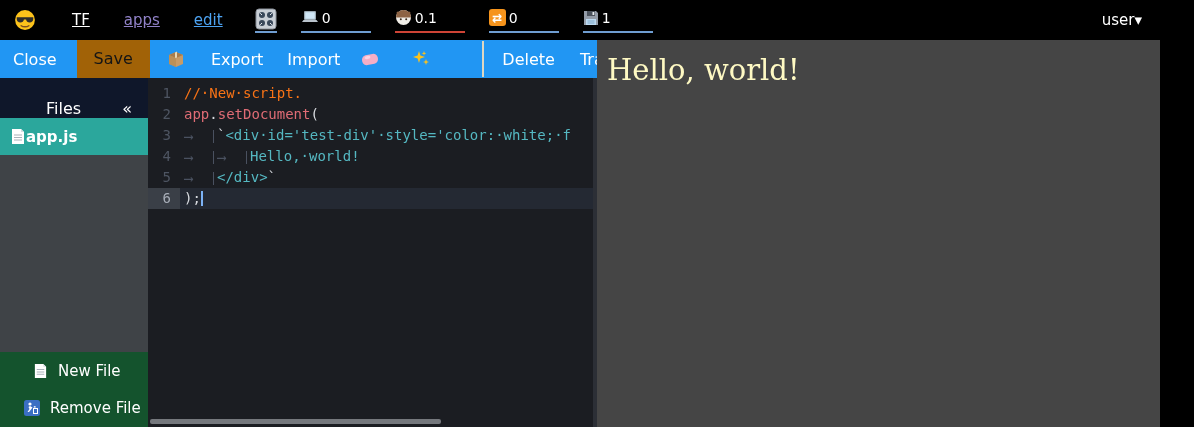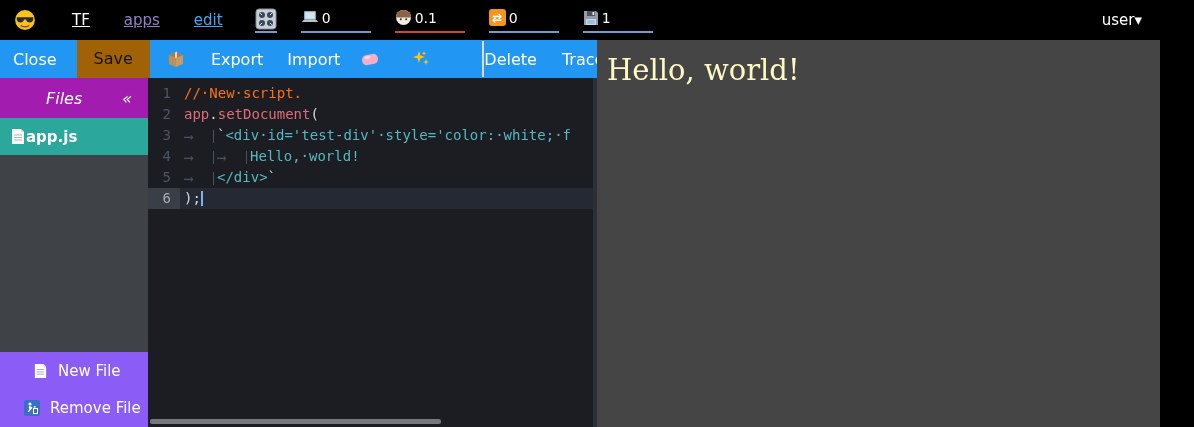--- a/index.html
+++ b/index.html
@@ -31,34 +31,34 @@
   .toolbar { height:38px; background:#2196F3; display:flex; align-items:center; color:#fff; font-size:16px; flex:0 0 38px; }
   .tbtn { cursor:pointer; }
   .tbtn.close { margin-left:13px; }
   .tbtn.save { margin-left:20px; background:#a16207; color:#151515; height:38px; line-height:38px; padding:0 17px; }
   .tbtn.icon-btn { margin-left:17px; line-height:0; }
   .tbtn.export { margin-left:26px; }
   .tbtn.import { margin-left:24px; }
   .tbtn.soap { margin-left:20px; }
   .tbtn.sparkles { margin-left:32px; }
   .tbtn.blank { margin-left:52px; width:33px; height:36px; border:1px solid #ded7c2; background:transparent; }
-  .tbtn.delete { }
+  .tbtn.delete { margin-left:18px; }
   .tbtn.trace { margin-left:25px; }
 
   
   .content { flex:1; display:flex; min-height:0; }
 
   
   .sidebar { width:148px; flex:0 0 148px; display:flex; flex-direction:column; background:#3f4347; }
-  .files-header { height:40px; background:#a21caf; color:#fff; display:flex; align-items:center; font-size:16px; flex:0 0 40px;font-style:italic; }
+  .files-header { height:40px; background:#0f172a; color:#fff; display:flex; align-items:flex-end; font-size:16px; flex:0 0 40px; }
   .files-header .title { margin-left:46px; }
   .files-header .collapse { margin-left:auto; margin-right:16px; cursor:pointer; font-size:16px; }
   .file-item { height:37px; background:#2ba79c; color:#fff; display:flex; align-items:center; padding-left:10px; font-weight:bold; font-size:15px; cursor:pointer; flex:0 0 37px; }
   .sidebar .filler { flex:1; background:#3f4347; }
-  .side-btn { height:37px; background:#8b5cf6; color:#fff; display:flex; align-items:center; gap:10px; font-size:15px; cursor:pointer; flex:0 0 37px; }
+  .side-btn { height:37px; background:#14532d; color:#fff; display:flex; align-items:center; gap:10px; font-size:15px; cursor:pointer; flex:0 0 37px; }
   .side-btn.new { padding-left:33px; }
   .side-btn.remove { height:38px; flex-basis:38px; padding-left:24px; }
 
   
   .editor { flex:1; background:#1b1d22; position:relative; overflow:hidden; font-family:"DejaVu Sans Mono", monospace; font-size:14px; padding-top:5px; }
   .code-line { display:flex; height:21px; line-height:21px; white-space:pre; }
   .code-line .gutter { width:32px; flex:0 0 32px; text-align:right; padding-right:9px; color:#4e5562; }
   .code-line .code-text { padding-left:4px; }
   .code-line.active { background:#242933; }
   .code-line.active .gutter { background:#3a3f47; color:#a8aeb8; }

